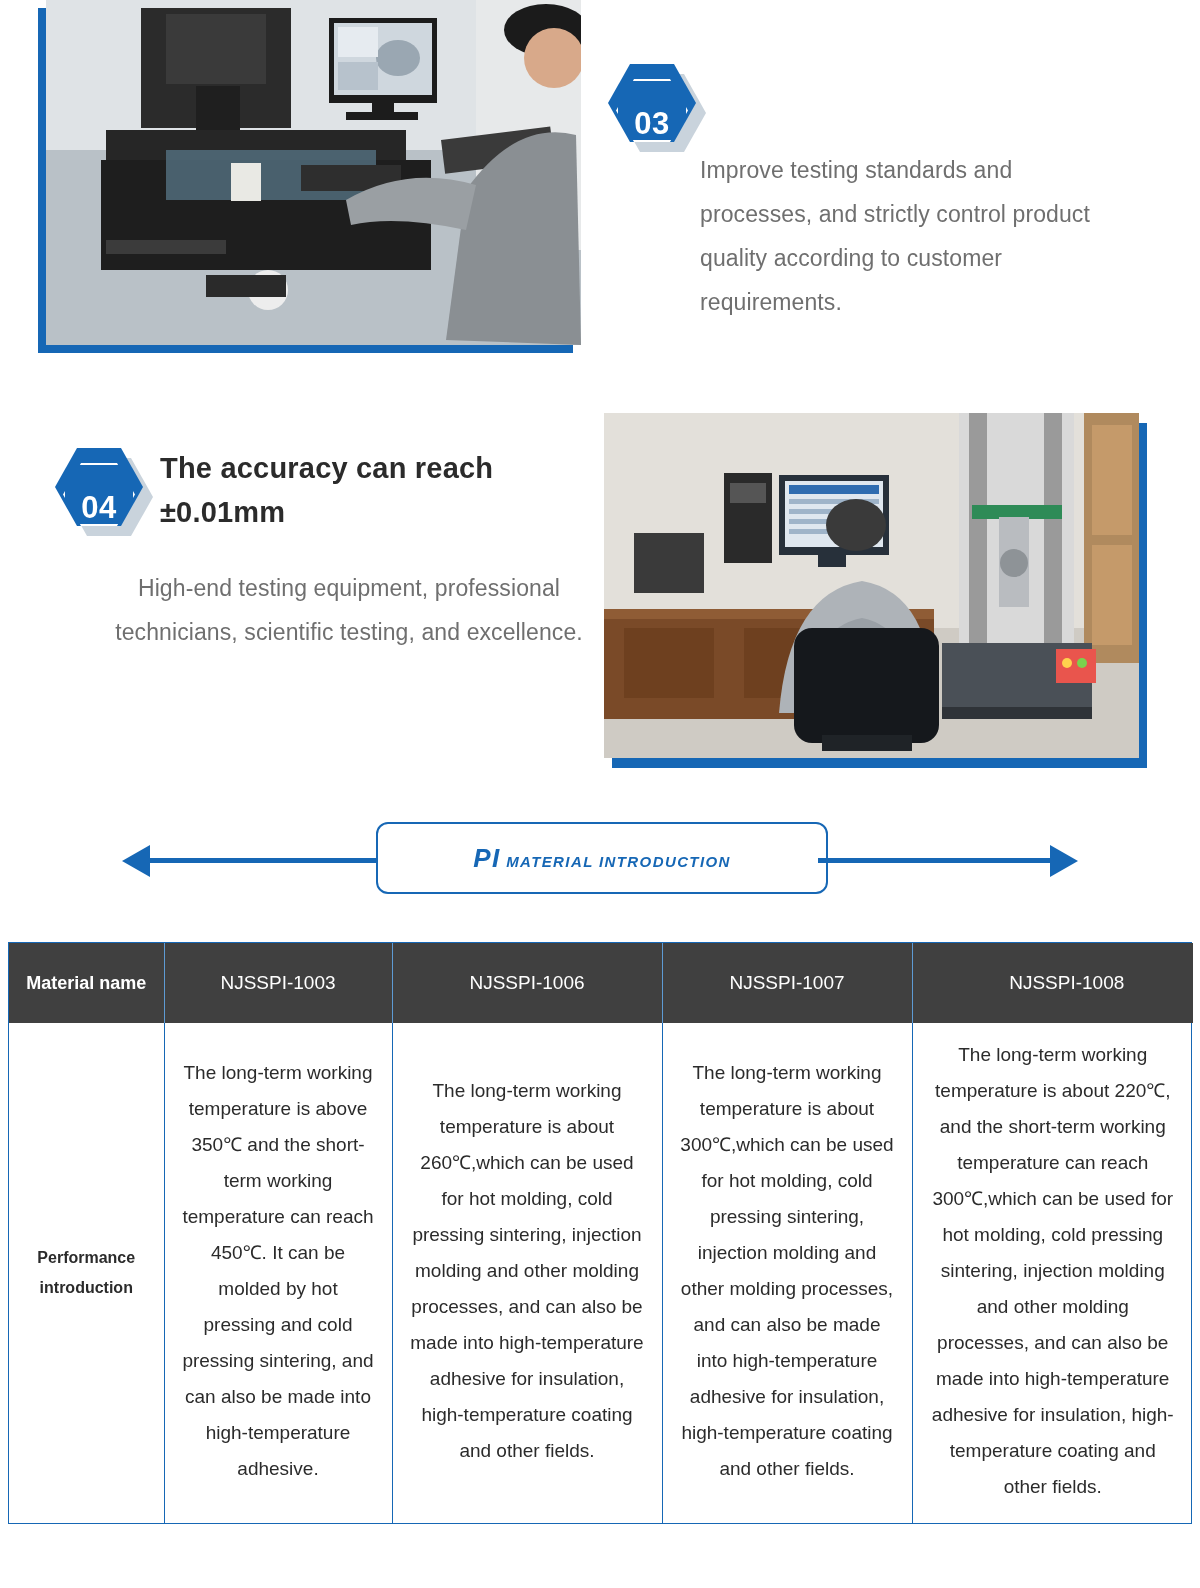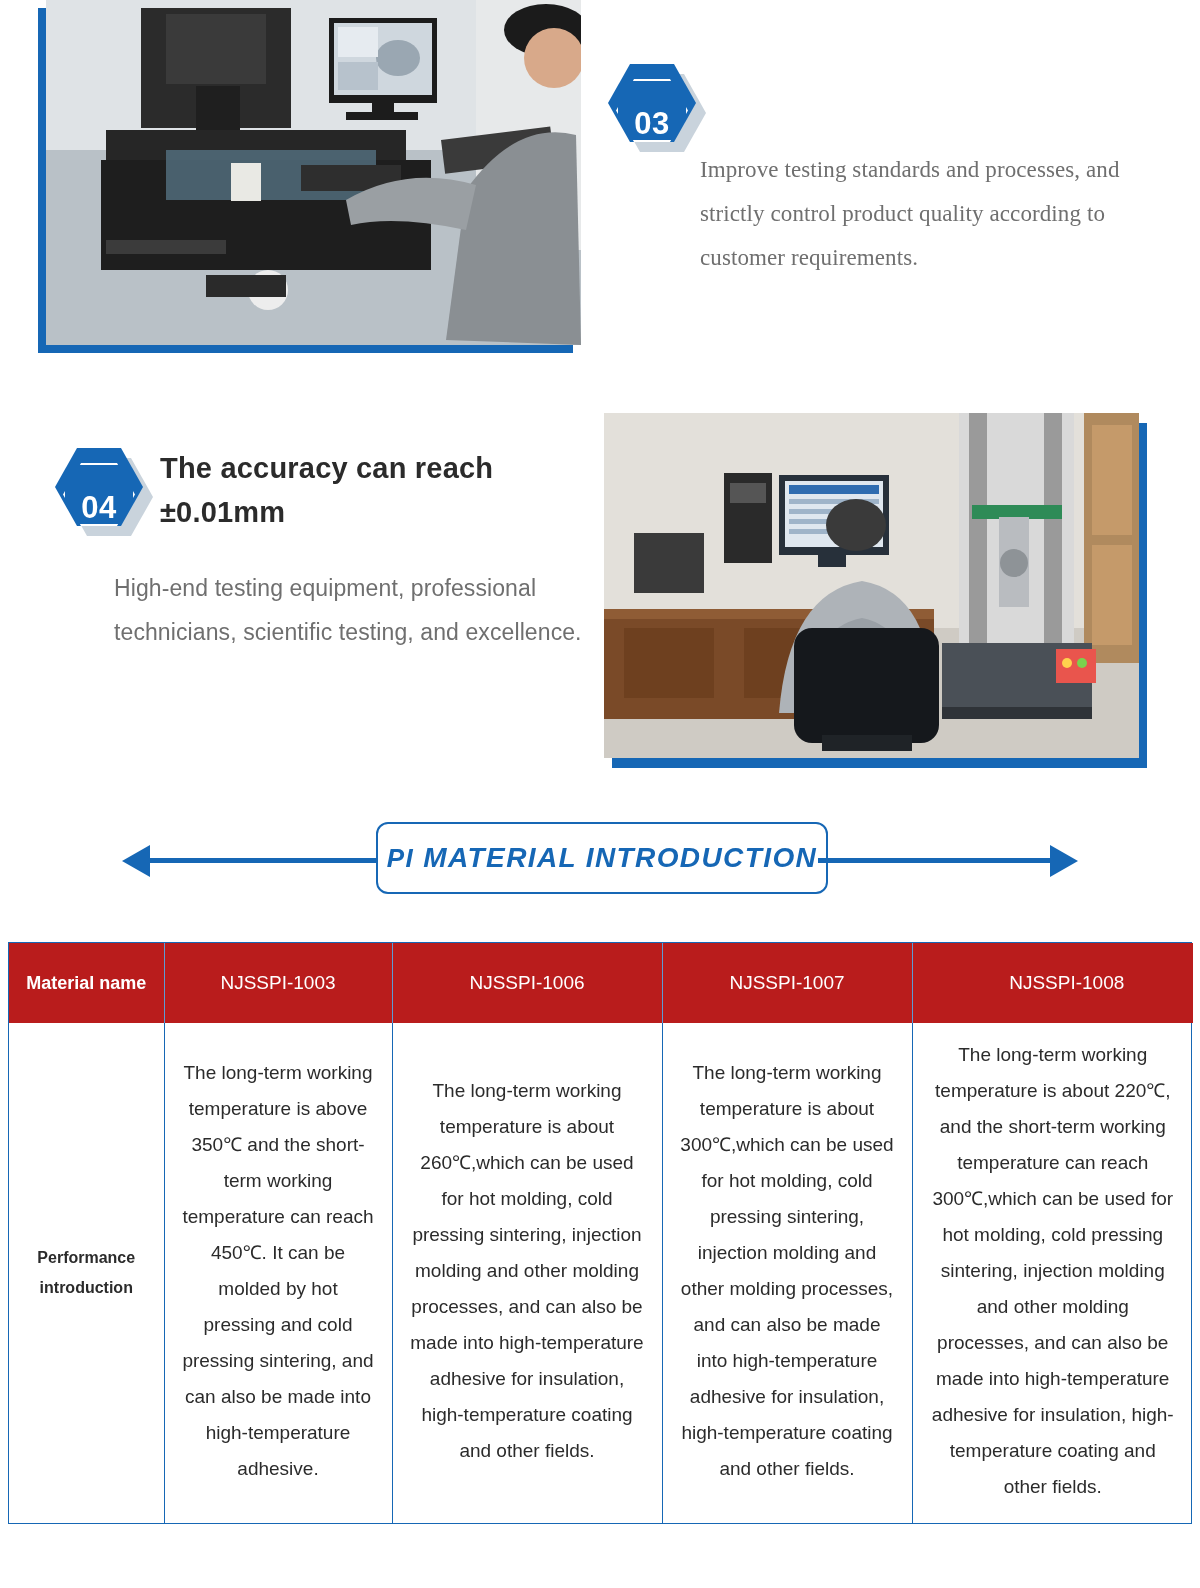--- a/index.html
+++ b/index.html
@@ -101,36 +101,36 @@
     background: #ffffff;
     display: flex; align-items: center; justify-content: center;
   }
   .divider-pill span {
     color: #1667b5;
     font-size: 26px;
     font-style: italic;
     font-weight: bold;
     letter-spacing: 1.4px;
   }
-  .divider-pill span .small { font-size: 28px; }
+  .divider-pill span .small { font-size: 15px; }
 
   
   .table-wrap {
     position: absolute;
     left: 8px; top: 942px;
     width: 1184px;
     border: 1px solid #1667b5;
   }
   table.pi-table {
     width: 100%;
     border-collapse: collapse;
     table-layout: fixed;
   }
   table.pi-table th {
-    background: #b91c1c;
+    background: #404040;
     color: #ffffff;
     font-weight: normal;
     font-size: 19px;
     height: 80px;
     border-right: 1px solid #5e9bd4;
     vertical-align: middle;
   }
   table.pi-table th:last-child { border-right: none; padding-left: 29px; }
   table.pi-table th.first-col { font-weight: bold; font-size: 18px; }
   table.pi-table td {
@@ -197,29 +197,29 @@
       <path d="M300 200 Q360 165 430 185 L420 230 Q350 215 305 225 Z" fill="#9a9fa3"></path>
       <rect x="0" y="0" width="535" height="345" fill="none"></rect>
     </svg>
   </div>
 
   <div class="badge-shadow" style="left:618px; top:74px;"></div>
   <div class="badge" style="left:608px; top:64px;">
     <span>03</span>
     <span class="badge-inner-line"></span>
   </div>
-  <div class="feat-body" style="left:700px; top:148px; width:420px;font-family:Liberation Serif, serif;">Improve testing standards and processes, and strictly control product quality according to customer requirements.</div>
+  <div class="feat-body" style="left:700px; top:148px; width:420px;">Improve testing standards and processes, and strictly control product quality according to customer requirements.</div>
 
   <div class="badge-shadow" style="left:65px; top:458px;"></div>
   <div class="badge" style="left:55px; top:448px;">
     <span>04</span>
     <span class="badge-inner-line"></span>
   </div>
   <div class="feat-title" style="left:160px; top:446px; width:400px;">The accuracy can reach ±0.01mm</div>
-  <div class="feat-body" style="left:114px; top:566px; width:470px;">High-end testing equipment, professional technicians, scientific testing, and excellence.</div>
+  <div class="feat-body" style="left:114px; top:566px; width:470px;text-align:center;">High-end testing equipment, professional technicians, scientific testing, and excellence.</div>
 
   <div class="photo-frame photo-04-frame"></div>
   <div class="photo-inner photo-04-inner">
     <svg class="scene" viewBox="0 0 535 345" preserveAspectRatio="none">
       <rect x="0" y="0" width="535" height="345" fill="#d8d5cf"></rect>
       <rect x="0" y="0" width="535" height="215" fill="#e3e0da"></rect>
       <rect x="0" y="215" width="535" height="130" fill="#cfcbc4"></rect>
 
       <rect x="480" y="0" width="55" height="250" fill="#b08a5e"></rect>
       <rect x="488" y="12" width="40" height="110" fill="#c59a6a"></rect>

